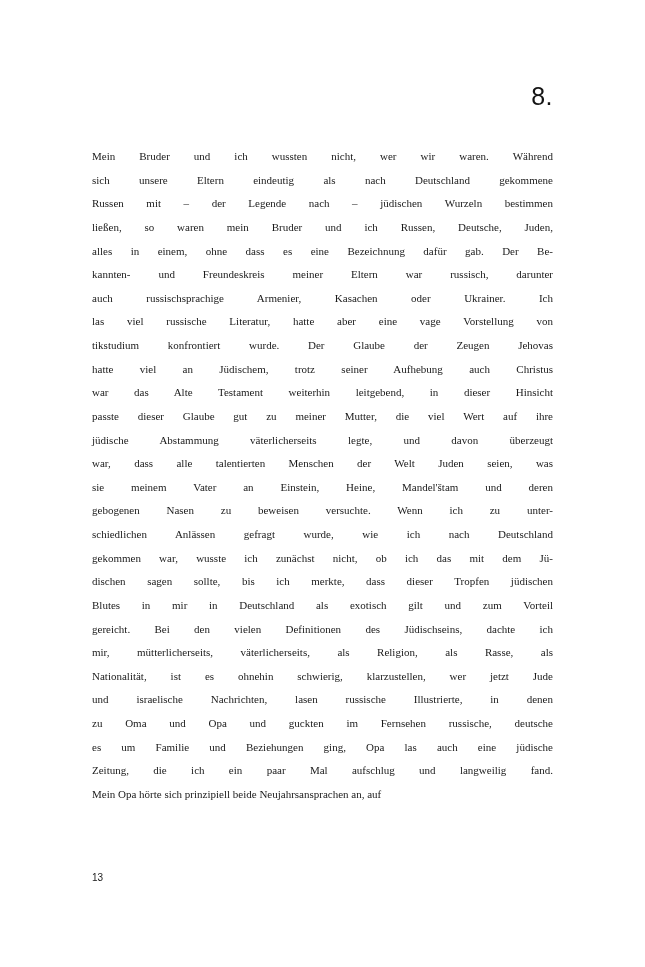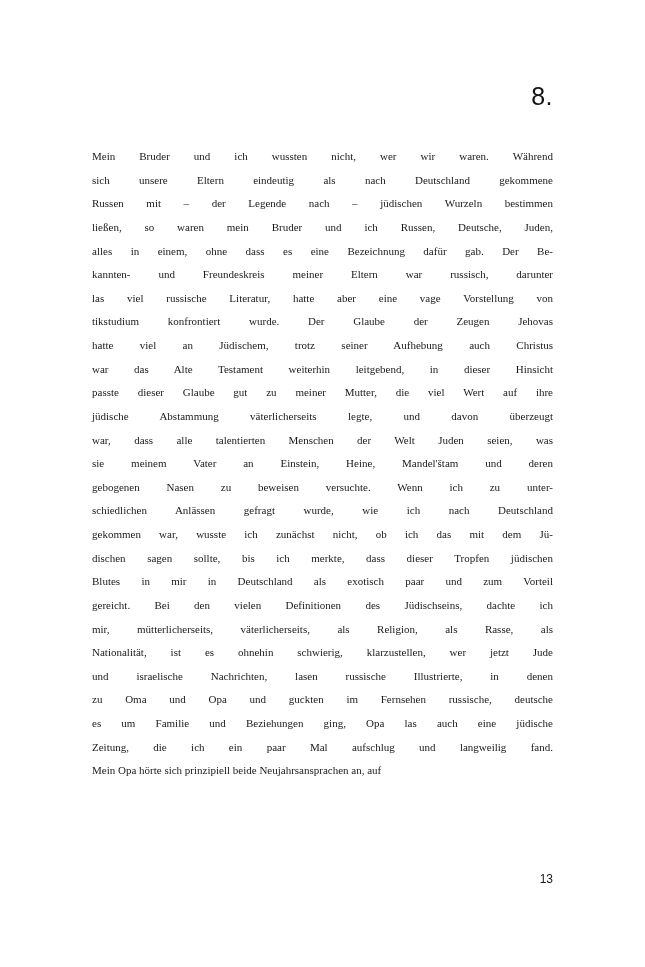--- a/index.html
+++ b/index.html
@@ -57,53 +57,54 @@
   .body-text .line.last {
     text-align: center;
     text-align-last: left;
     white-space: normal;
   }
   .page-number {
     position: absolute;
     top: 872px;
     left: 92px;
     width: 461px;
-    text-align: right;
+    text-align: left;
     font-family: "Liberation Sans", "DejaVu Sans", sans-serif;
-    font-size: 12px;
+    font-size: 10px;
     color: #1a1a1a;
   }
 </style>
 </head>
 <body>
 
 <div class="page">
 
   <div class="chapter-number">8.</div>
 
   <div class="body-text">
       <div class="line just">Mein Bruder und ich wussten nicht, wer wir waren. Während</div>
       <div class="line just">sich unsere Eltern eindeutig als nach Deutschland gekommene</div>
       <div class="line just">Russen mit – der Legende nach – jüdischen Wurzeln bestimmen</div>
       <div class="line just">ließen, so waren mein Bruder und ich Russen, Deutsche, Juden,</div>
       <div class="line just">alles in einem, ohne dass es eine Bezeichnung dafür gab. Der Be-</div>
       <div class="line just">kannten- und Freundeskreis meiner Eltern war russisch, darunter</div>
+      <div class="line just">auch russischsprachige Armenier, Kasachen oder Ukrainer. Ich</div>
       <div class="line just">las viel russische Literatur, hatte aber eine vage Vorstellung von</div>
       <div class="line just">tikstudium konfrontiert wurde. Der Glaube der Zeugen Jehovas</div>
       <div class="line just">hatte viel an Jüdischem, trotz seiner Aufhebung auch Christus</div>
       <div class="line just">war das Alte Testament weiterhin leitgebend, in dieser Hinsicht</div>
       <div class="line just">passte dieser Glaube gut zu meiner Mutter, die viel Wert auf ihre</div>
       <div class="line just">jüdische Abstammung väterlicherseits legte, und davon überzeugt</div>
       <div class="line just">war, dass alle talentierten Menschen der Welt Juden seien, was</div>
       <div class="line just">sie meinem Vater an Einstein, Heine, Mandel'štam und deren</div>
       <div class="line just">gebogenen Nasen zu beweisen versuchte. Wenn ich zu unter-</div>
       <div class="line just">schiedlichen Anlässen gefragt wurde, wie ich nach Deutschland</div>
       <div class="line just">gekommen war, wusste ich zunächst nicht, ob ich das mit dem Jü-</div>
       <div class="line just">dischen sagen sollte, bis ich merkte, dass dieser Tropfen jüdischen</div>
-      <div class="line just">Blutes in mir in Deutschland als exotisch paar und zum Vorteil</div>
+      <div class="line just">Blutes in mir in Deutschland als exotisch gilt und zum Vorteil</div>
       <div class="line just">gereicht. Bei den vielen Definitionen des Jüdischseins, dachte ich</div>
       <div class="line just">mir, mütterlicherseits, väterlicherseits, als Religion, als Rasse, als</div>
       <div class="line just">Nationalität, ist es ohnehin schwierig, klarzustellen, wer jetzt Jude</div>
       <div class="line just">und israelische Nachrichten, lasen russische Illustrierte, in denen</div>
       <div class="line just">zu Oma und Opa und guckten im Fernsehen russische, deutsche</div>
       <div class="line just">es um Familie und Beziehungen ging, Opa las auch eine jüdische</div>
       <div class="line just">Zeitung, die ich ein paar Mal aufschlug und langweilig fand.</div>
       <div class="line last">Mein Opa hörte sich prinzipiell beide Neujahrsansprachen an, auf</div>
     </div>
 

